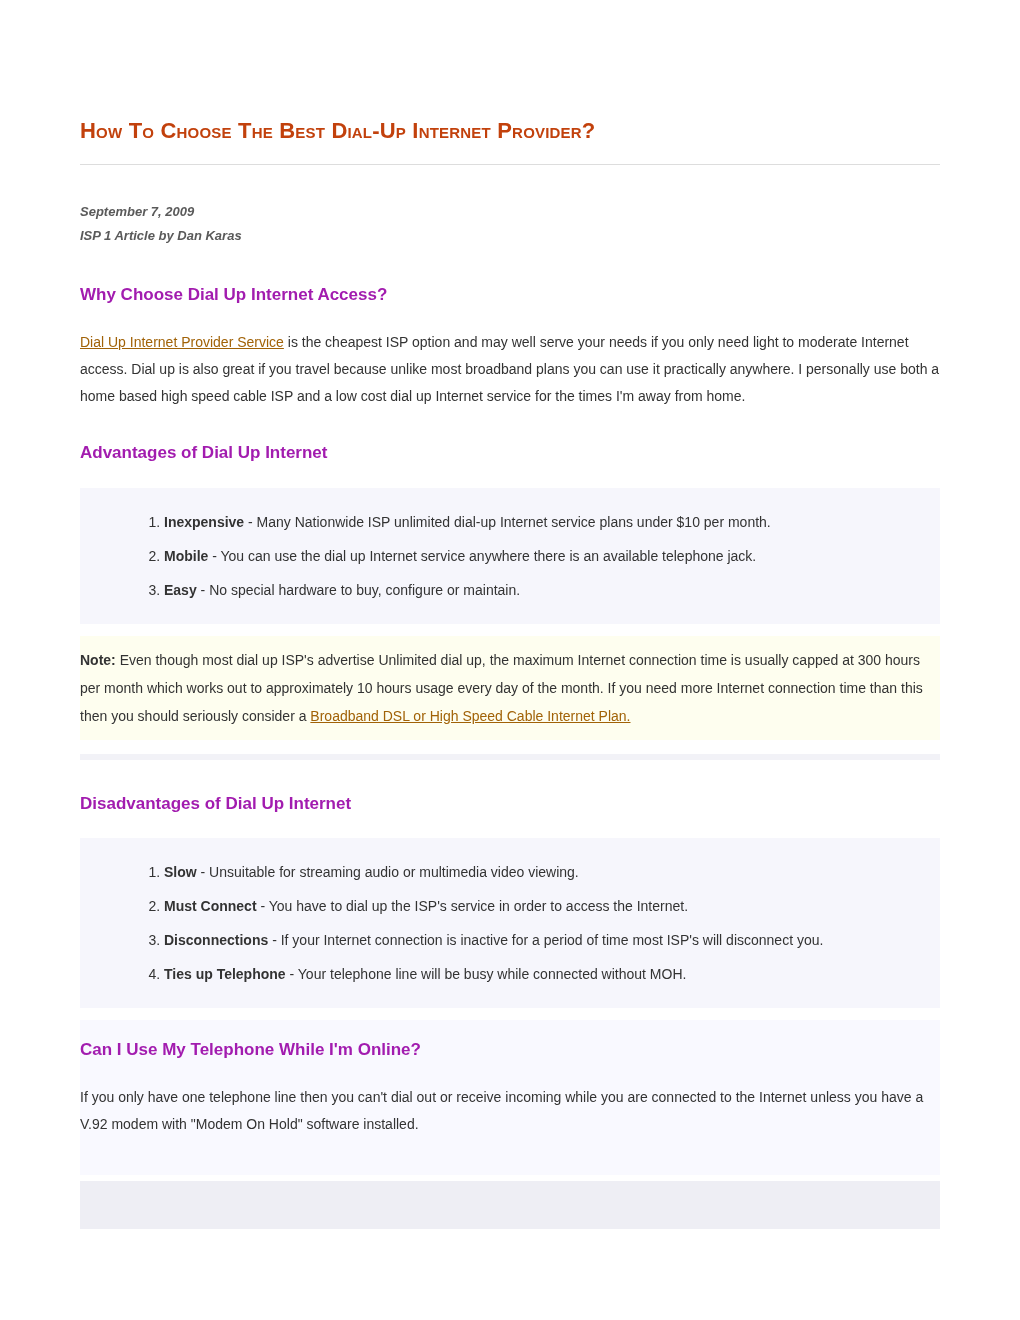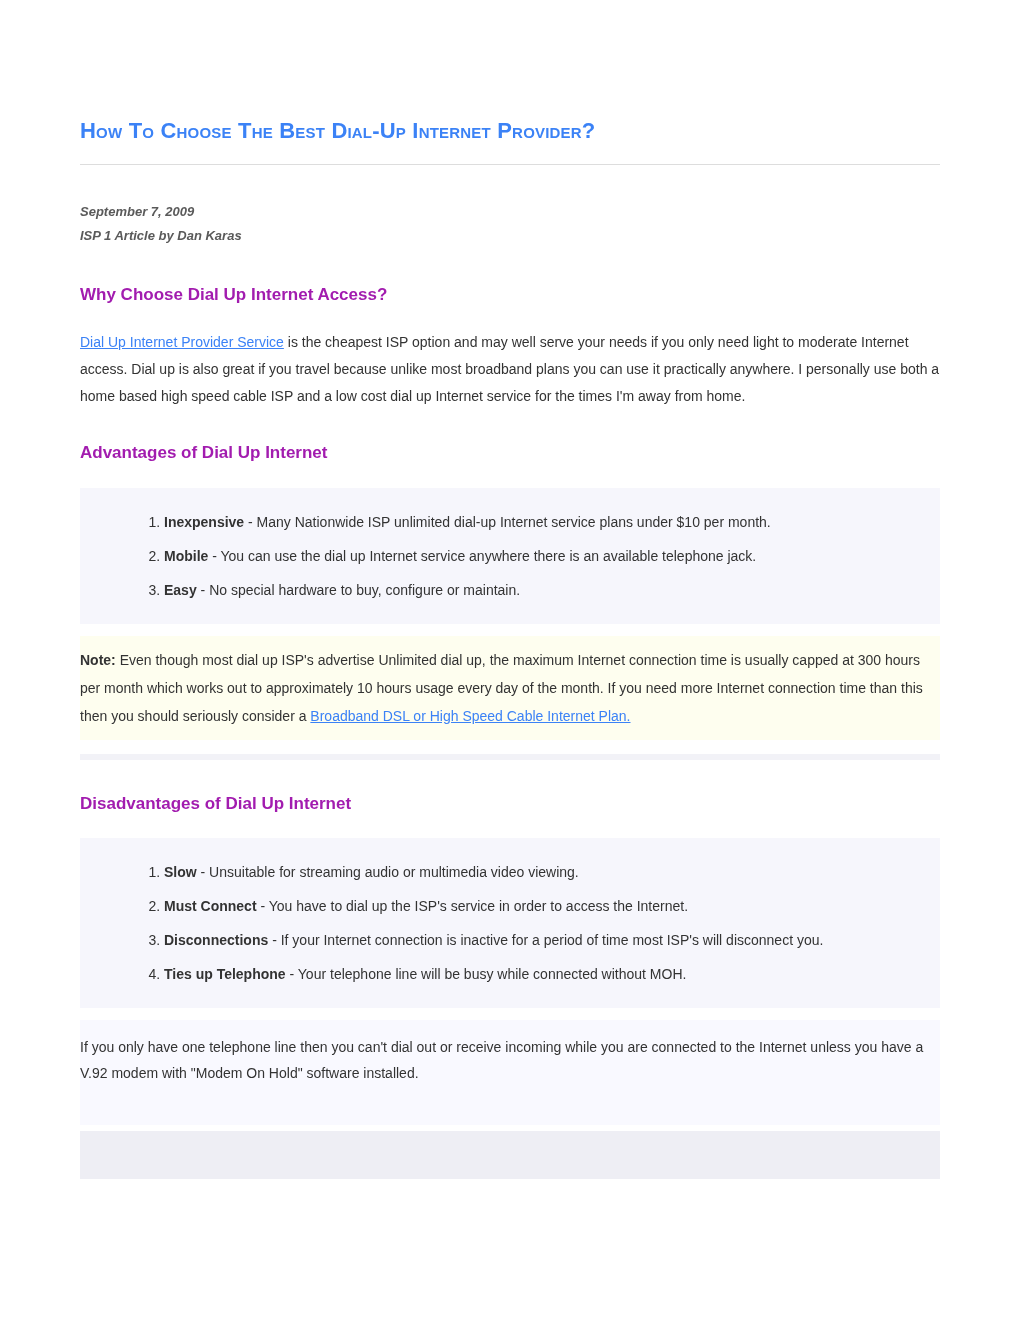--- a/index.html
+++ b/index.html
@@ -12,21 +12,21 @@
       padding: 0;
     }
     .container {
       max-width: 870px;
       margin: 0 auto;
       padding: 60px 80px 40px 80px;
     }
     h1.page-title {
       font-variant: small-caps;
       font-weight: bold;
-      color: #3b82f6;
+      color: #c2410c;
       font-size: 22px;
       margin: 50px 0 12px 0;
       letter-spacing: 0.2px;
     }
     hr.title-rule {
       border: none;
       border-top: 1px solid #ddd;
       margin: 0 0 35px 0;
     }
     .meta {
@@ -43,21 +43,21 @@
       font-weight: bold;
       color: #a21caf;
       font-size: 17px;
       margin: 28px 0 18px 0;
     }
     p.body-text {
       color: #333;
       margin: 0 0 20px 0;
     }
     a.inline-link {
-      color: #3b82f6;
+      color: #a16207;
       text-decoration: underline;
     }
     .list-box {
       background: #f6f6fc;
       padding: 14px 20px 14px 20px;
       margin: 0 0 12px 0;
     }
     .list-box ol {
       margin: 0 0 0 60px;
       padding: 0;
@@ -127,18 +127,19 @@
   <div class="list-box">
     <ol>
       <li><span class="li-label">Slow</span><span> - Unsuitable for streaming audio or multimedia video viewing.</span></li>
       <li><span class="li-label">Must Connect</span><span> - You have to dial up the ISP's service in order to access the Internet.</span></li>
       <li><span class="li-label">Disconnections</span><span> - If your Internet connection is inactive for a period of time most ISP's will disconnect you.</span></li>
       <li><span class="li-label">Ties up Telephone</span><span> - Your telephone line will be busy while connected without MOH.</span></li>
     </ol>
   </div>
 
   <div class="pale-block">
+    <h2 class="section-heading" style="margin-top:0">Can I Use My Telephone While I'm Online?</h2>
     <p class="body-text" style="margin-bottom:8px">If you only have one telephone line then you can't dial out or receive incoming while you are connected to the Internet unless you have a V.92 modem with "Modem On Hold" software installed.</p>
   </div>
 
   <div class="grey-footer"></div>
 
 </div>
 
 </body></html>

